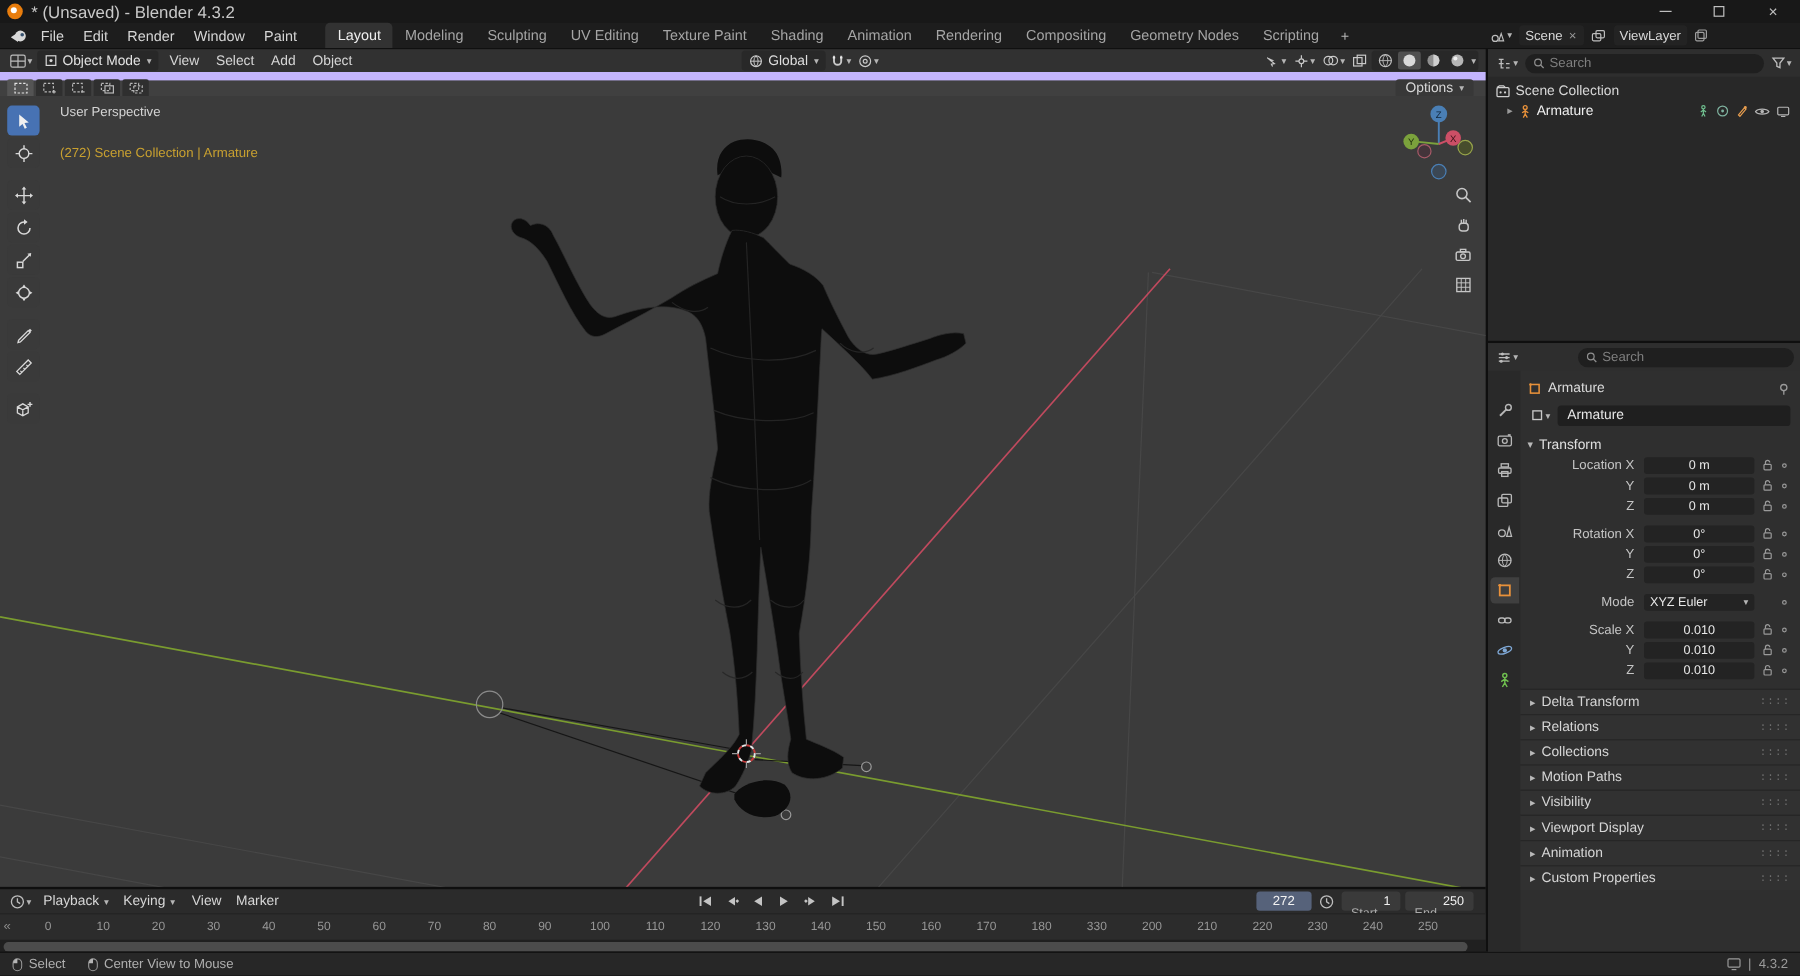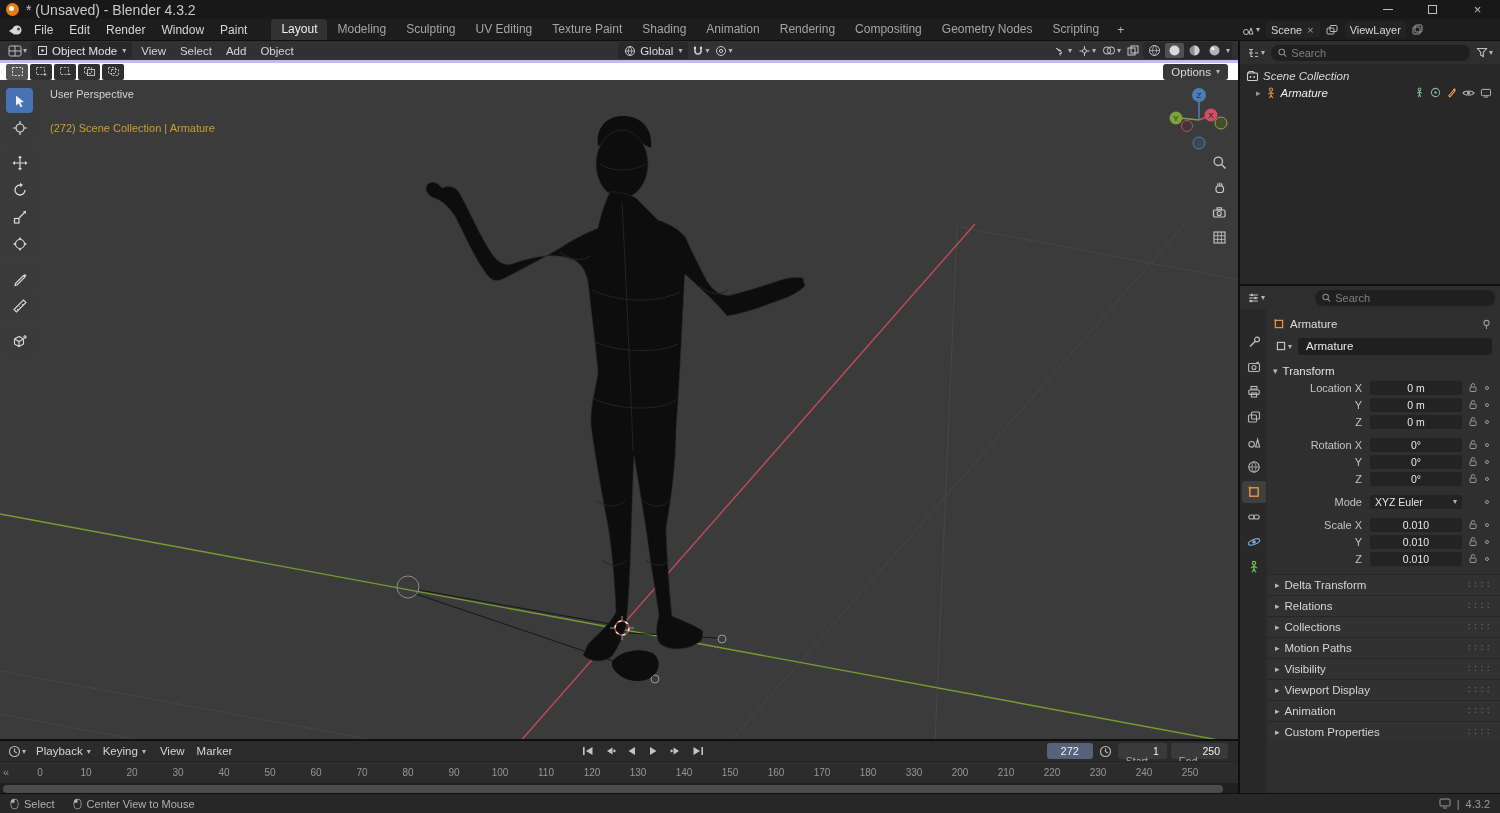--- a/index.html
+++ b/index.html
@@ -39,21 +39,21 @@
   .vp-header{height:19px;background:#313131;display:flex;align-items:center;padding:0 6px;gap:2px;flex:none;}
   .vp-header .menu-item{font-size:11.5px;padding:1px 7px;}
   .hicon{display:inline-flex;align-items:center;justify-content:center;height:16px;padding:0 2px;border-radius:3px;}
   .caret{font-size:8px;color:#b5b5b5;margin-left:1px;}
   .mode-pill{display:flex;align-items:center;gap:4px;background:#282828;border-radius:3px;height:17px;padding:0 6px;color:#e2e2e2;font-size:11.5px;}
   .pill{display:flex;align-items:center;gap:4px;background:#282828;border-radius:3px;height:17px;padding:0 6px;color:#dedede;font-size:11.5px;}
   .spacer{flex:1;}
   .shade-group{display:flex;align-items:center;background:#282828;border-radius:3px;height:17px;padding:0 2px;gap:1px;}
   .shade-btn{width:19px;height:15px;display:flex;align-items:center;justify-content:center;border-radius:2px;}
   .shade-btn.active{background:#505050;}
-  .tool-header{height:20px;background:#ffffff;display:flex;align-items:center;padding:0 6px;border-top:3px solid #c4b5fd;flex:none;gap:2px;}
+  .tool-header{height:20px;background:#404040;display:flex;align-items:center;padding:0 6px;border-top:7px solid #c4b5fd;flex:none;gap:2px;}
   .selmode-btn{width:22px;height:16px;display:flex;align-items:center;justify-content:center;border-radius:2px;background:#2f2f2f;}
   .selmode-btn.active{background:#545454;}
   .options-pill{margin-left:auto;display:flex;align-items:center;gap:4px;background:#383838;border-radius:3px;height:16px;padding:0 8px;color:#d8d8d8;font-size:11.5px;margin-right:4px;}
 
   
   .viewport{flex:1;position:relative;background:#3b3b3b;overflow:hidden;}
   .scene-svg{position:absolute;inset:0;}
   .overlay-text{position:absolute;left:50px;top:7px;line-height:14px;}
   .ov-line1{font-size:11px;color:#d4d4d4;}
   .ov-line2{font-size:11px;color:#c8a030;margin-top:20px;}
@@ -63,21 +63,21 @@
   .tool-gap{height:6px;}
   .vp-side{position:absolute;right:9px;top:72px;display:flex;flex-direction:column;gap:5px;align-items:center;}
   .side-btn{width:20px;height:20px;display:flex;align-items:center;justify-content:center;border-radius:50%;}
 
   
   .outliner{height:245px;background:#282828;border-bottom:2px solid #0f0f0f;flex:none;display:flex;flex-direction:column;}
   .panel-header{height:23px;background:#2e2e2e;display:flex;align-items:center;padding:0 5px;gap:4px;flex:none;}
   .search-box{flex:1;display:flex;align-items:center;gap:4px;background:#1f1f1f;border-radius:9px;height:16px;padding:0 7px;}
   .search-box input{background:transparent;border:none;outline:none;color:#cfcfcf;font-size:11px;width:100%;font-family:inherit;}
   .search-box input::placeholder{color:#7f7f7f;}
-  .otree{padding:3px 4px;font-style:italic;}
+  .otree{padding:3px 4px;}
   .orow{height:17px;display:flex;align-items:center;gap:4px;font-size:11.5px;color:#d8d8d8;padding:0 2px;}
   .orow .lbl{white-space:nowrap;}
   .orow-right{margin-left:auto;display:flex;align-items:center;gap:5px;padding-right:2px;}
 
   
   .properties{flex:1;background:#2f2f2f;display:flex;flex-direction:column;min-height:0;position:relative;}
   .props-body{flex:1;display:flex;min-height:0;}
   .tabstrip{width:27px;flex:none;background:#292929;display:flex;flex-direction:column;align-items:center;padding-top:22px;gap:3px;}
   .ptab{width:24px;height:22px;display:flex;align-items:center;justify-content:center;border-radius:4px 0 0 4px;}
   .ptab.active{background:#3f3f3f;}

